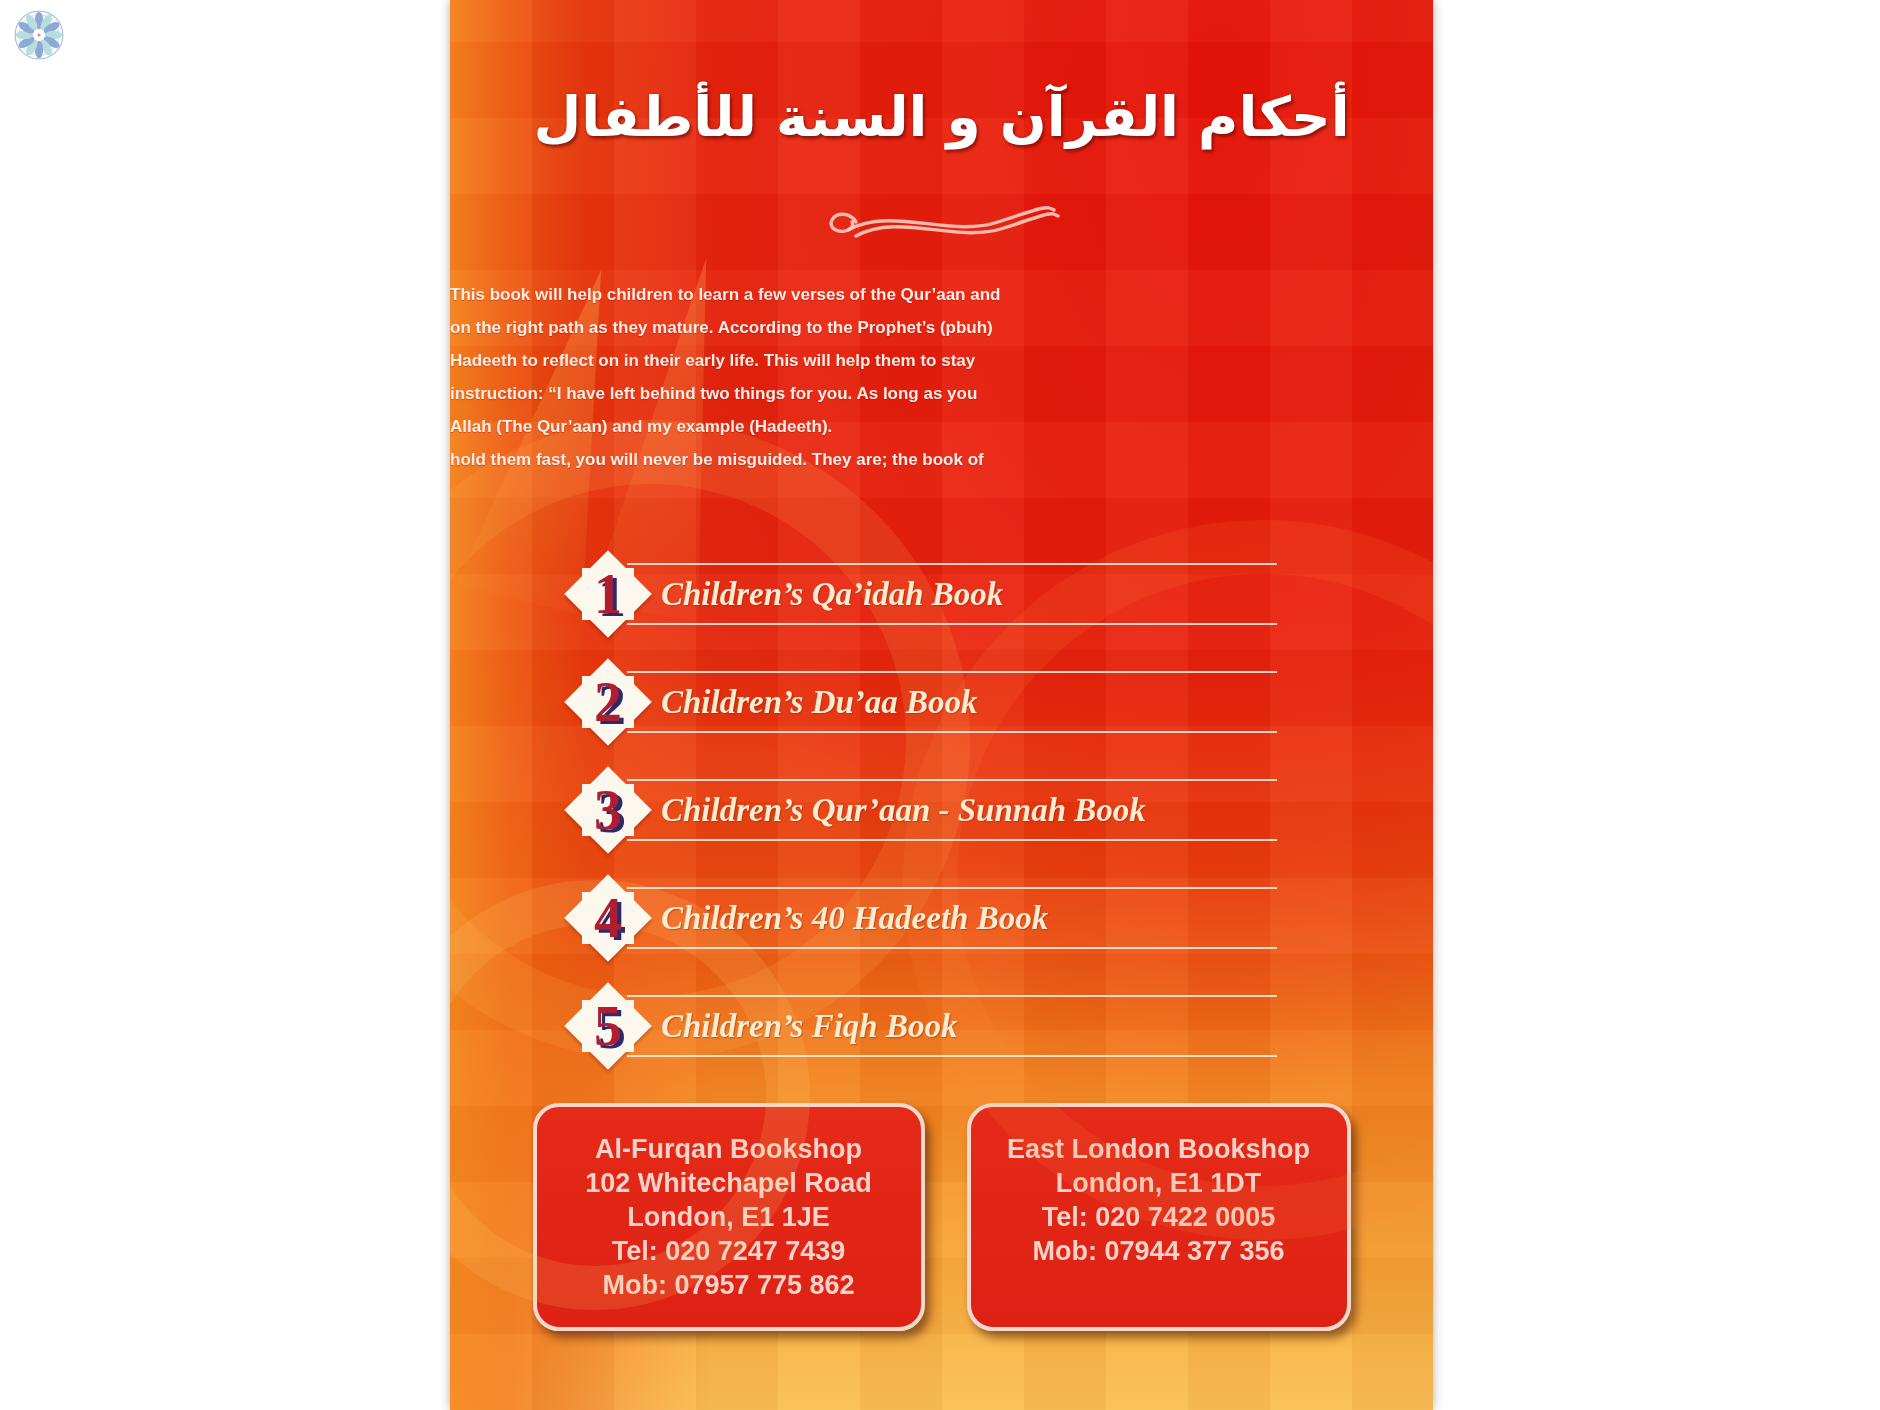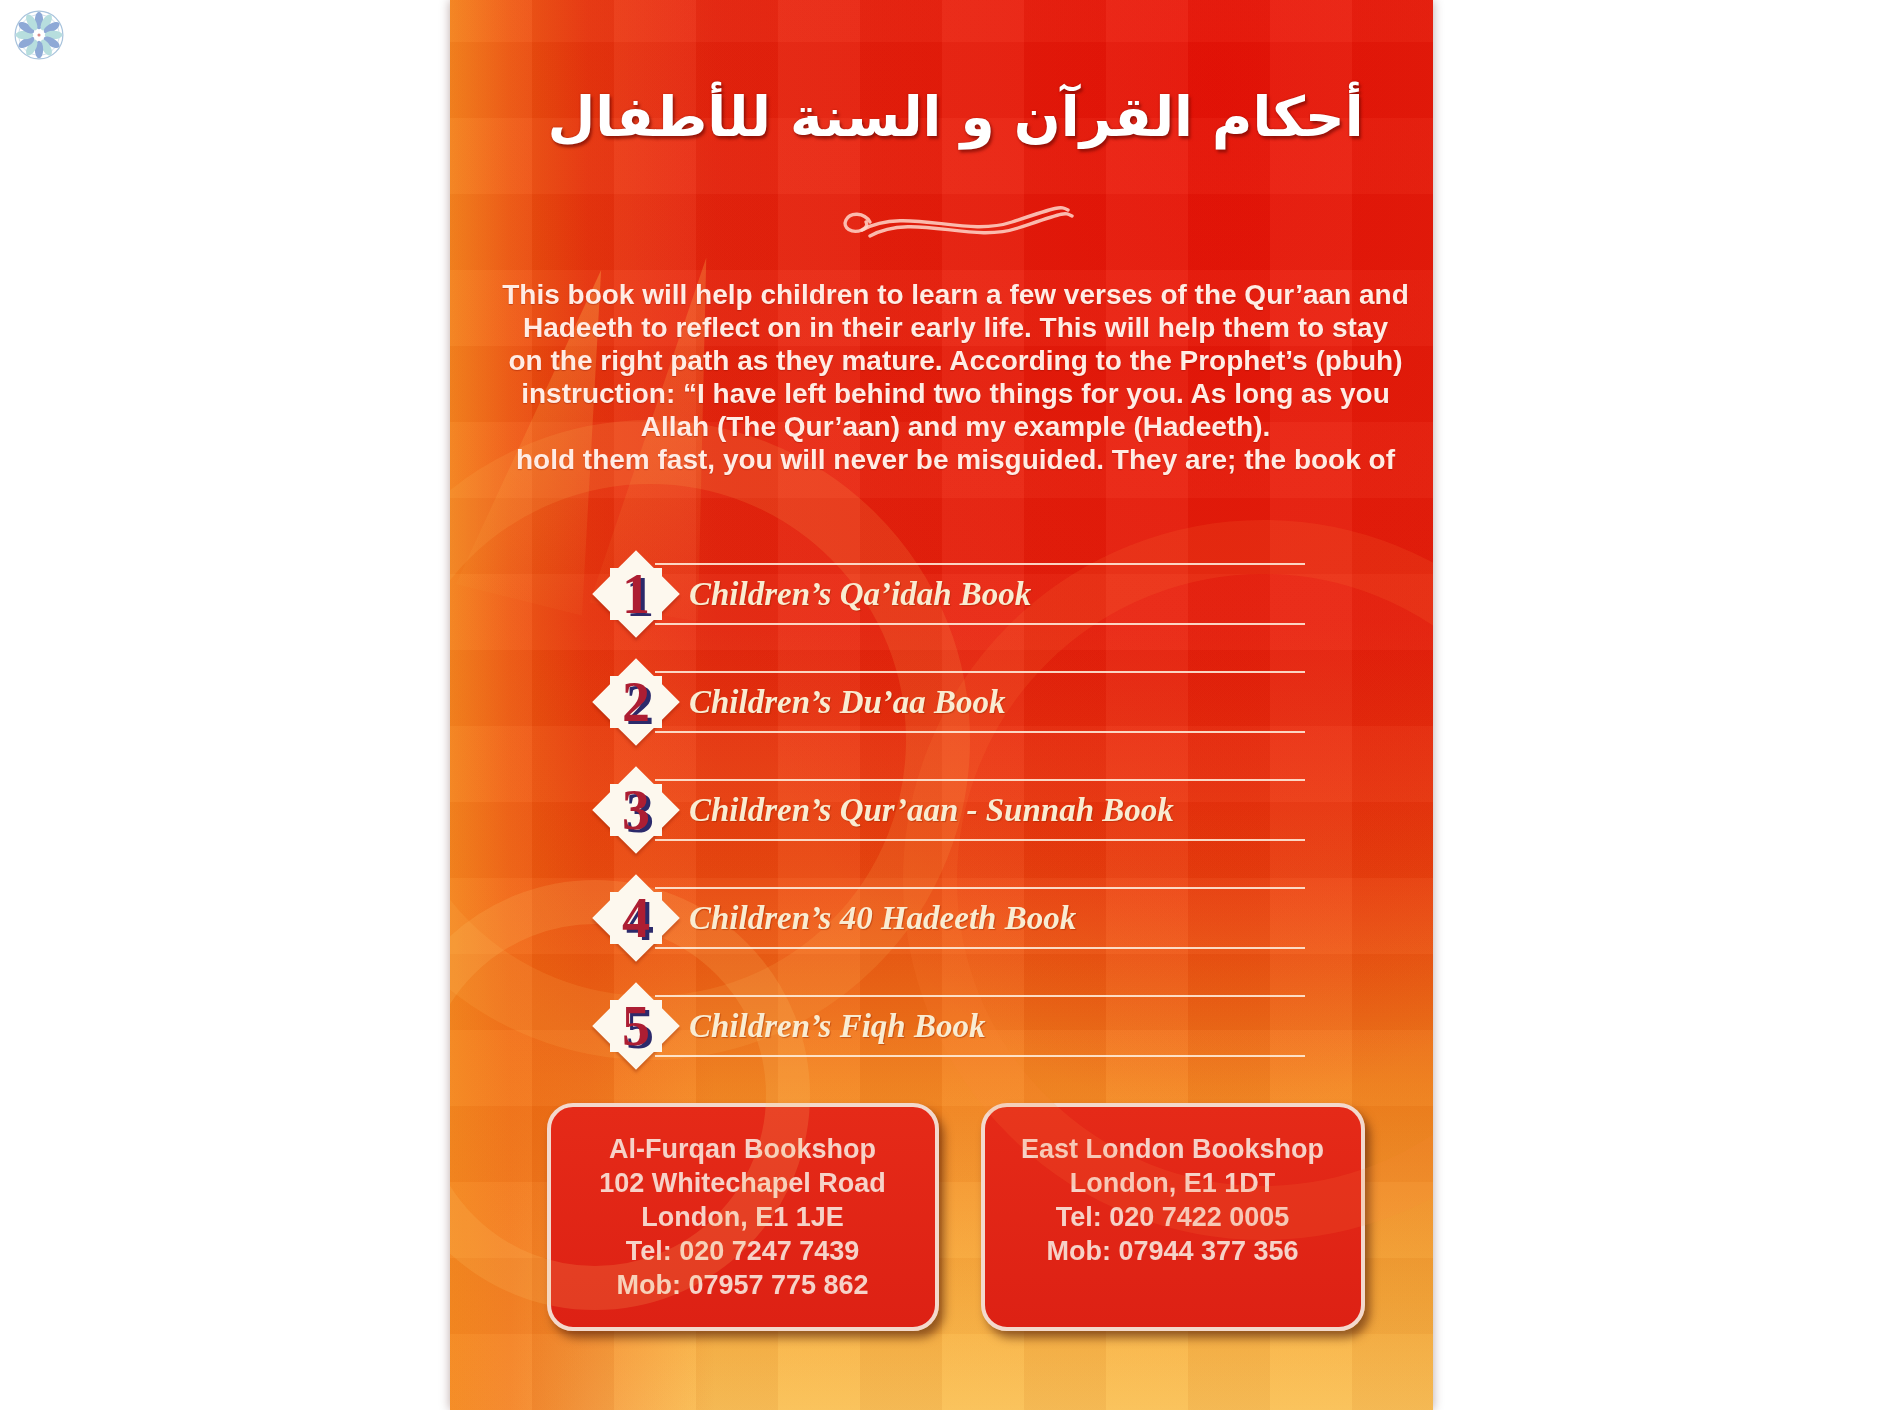--- a/index.html
+++ b/index.html
@@ -15,41 +15,40 @@
     position:absolute; left:450px; top:0; width:983px; height:1410px;
     overflow:hidden;
     background-color:#e7260f;
     background-image:
       repeating-linear-gradient(90deg, rgba(255,228,185,.05) 0 82px, rgba(140,25,0,.05) 82px 164px),
       repeating-linear-gradient(0deg, rgba(255,228,185,.04) 0 76px, rgba(140,25,0,.04) 76px 152px),
       radial-gradient(ellipse at 78% 6%, rgba(233,16,6,.95) 0%, rgba(233,16,6,0) 55%),
       linear-gradient(90deg, rgba(244,130,22,.95) 0%, rgba(242,106,16,.72) 6%, rgba(240,82,14,.35) 14%, rgba(238,60,12,0) 27%),
       linear-gradient(180deg, rgba(236,40,13,0) 0%, rgba(236,40,13,0) 44%, rgba(241,104,18,.55) 62%, rgba(246,152,32,.82) 77%, rgba(249,180,62,.95) 92%, rgba(250,192,84,1) 100%);
     box-shadow:0 0 10px rgba(60,10,0,.35);
-    padding-left:28px;
   }
   .deco { position:absolute; pointer-events:none; }
   .ring1 { left:-120px; top:420px; width:640px; height:640px; border:64px solid rgba(252,190,90,.14); border-radius:50%; }
   .ring2 { right:-190px; top:520px; width:720px; height:720px; border:54px solid rgba(255,140,60,.13); border-radius:50%; }
   .ring3 { left:-70px; top:880px; width:430px; height:430px; border:44px solid rgba(252,205,110,.16); border-radius:50%; }
   .streak1 { left:45px; top:265px; width:130px; height:340px; background:linear-gradient(rgba(255,195,85,.32), rgba(255,195,85,.04)); clip-path:polygon(50% 0,100% 100%,0 100%); transform:rotate(14deg); }
   .streak2 { left:170px; top:255px; width:110px; height:360px; background:linear-gradient(rgba(255,195,85,.26), rgba(255,195,85,.03)); clip-path:polygon(50% 0,100% 100%,0 100%); transform:rotate(10deg); }
 
   
   .title {
     position:relative; margin-top:42px; height:150px; line-height:150px;
     text-align:center; direction:rtl;
     font-family:"DejaVu Sans", sans-serif; font-weight:bold; font-size:55px;
     color:#ffffff; text-shadow:2px 3px 3px rgba(110,8,4,.6), 0 0 2px rgba(120,10,5,.5);
     letter-spacing:1px;
   }
   .flourish { position:relative; margin-top:8px; height:44px; text-align:center; }
   .description {
-    position:relative; margin-top:34px; text-align:center;
-    font-size:28px; line-height:33px; font-weight:bold;
+    position:relative; margin-top:34px; 
+    font-size:17px; line-height:33px; font-weight:bold;
     color:#ffece4; text-shadow:0 1px 1px rgba(130,15,5,.35);
   }
   .desc-line { white-space:nowrap; }
 
   
   .books { position:relative; margin:87px 0 0 177px; width:650px; }
   .book-item { position:relative; margin-bottom:46px; }
   .book-lines {
     border-top:2px solid rgba(255,242,226,.85);
     border-bottom:2px solid rgba(255,242,226,.85);
@@ -122,22 +121,22 @@
         <g fill="none" stroke="rgba(255,214,202,.85)" stroke-width="3.4" stroke-linecap="round">
           <path d="M34 22 C28 12 14 12 10 20 C6 28 16 34 26 30 C30 28 32 25 30 22"></path>
           <path d="M26 30 C70 6 128 38 176 22 S224 6 232 10"></path>
           <path d="M34 36 C78 12 134 44 182 28 S228 12 236 16"></path>
         </g>
       </svg>
     </div>
 
     <div class="description">
       <div class="desc-line">This book will help children to learn a few verses of the Qur’aan and</div>
+      <div class="desc-line">on the right path as they mature. According to the Prophet’s (pbuh)</div>
       <div class="desc-line">Hadeeth to reflect on in their early life. This will help them to stay</div>
-      <div class="desc-line">on the right path as they mature. According to the Prophet’s (pbuh)</div>
       <div class="desc-line">instruction: “I have left behind two things for you. As long as you</div>
       <div class="desc-line">Allah (The Qur’aan) and my example (Hadeeth).</div>
       <div class="desc-line">hold them fast, you will never be misguided. They are; the book of</div>
     </div>
 
     <div class="books">
 
       <div class="book-item">
         <div class="badge">
           <span class="sq sq1"></span>

